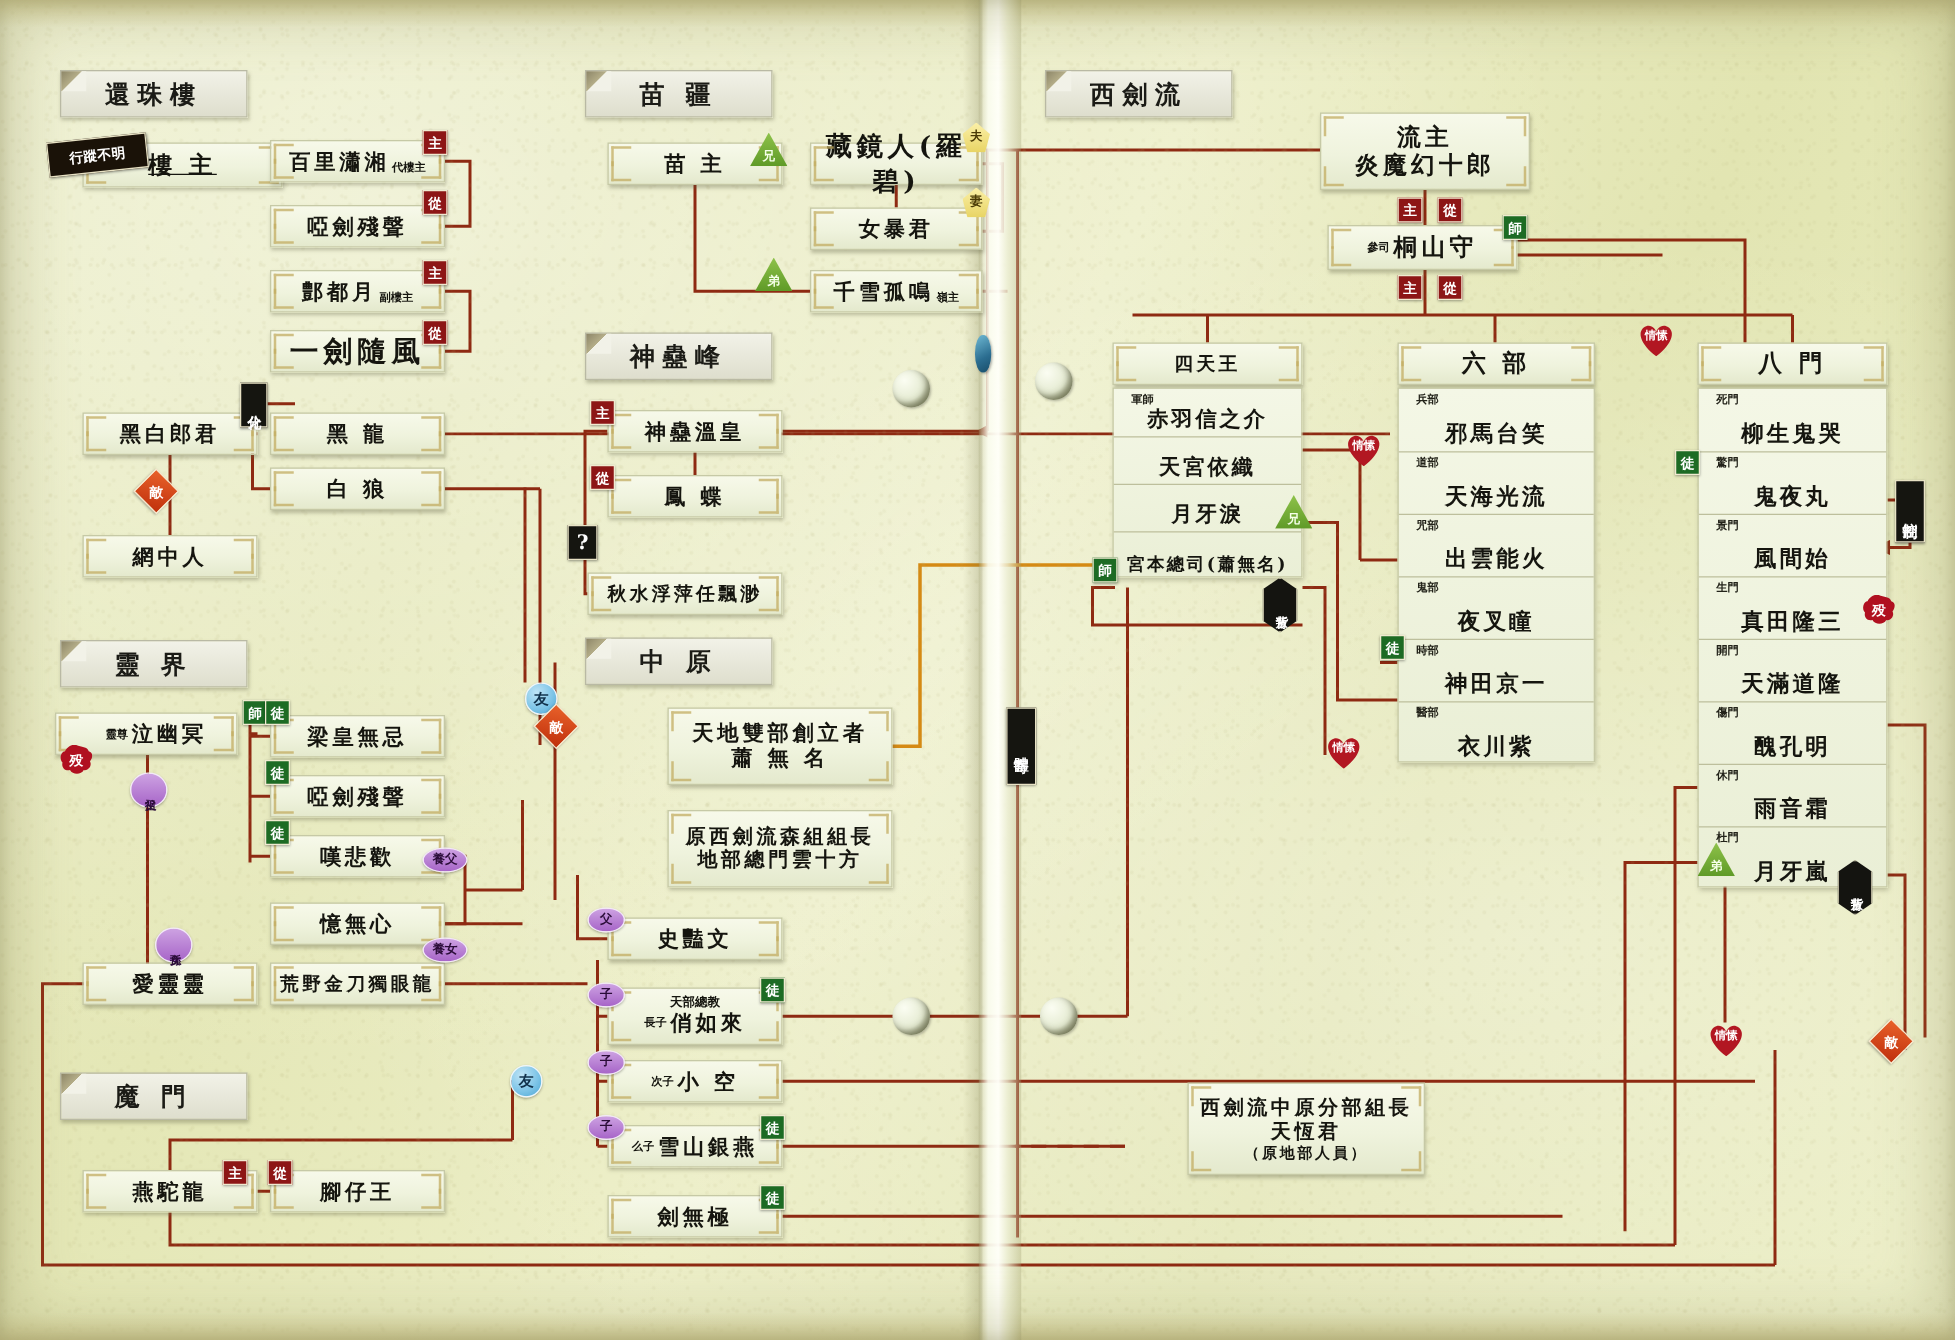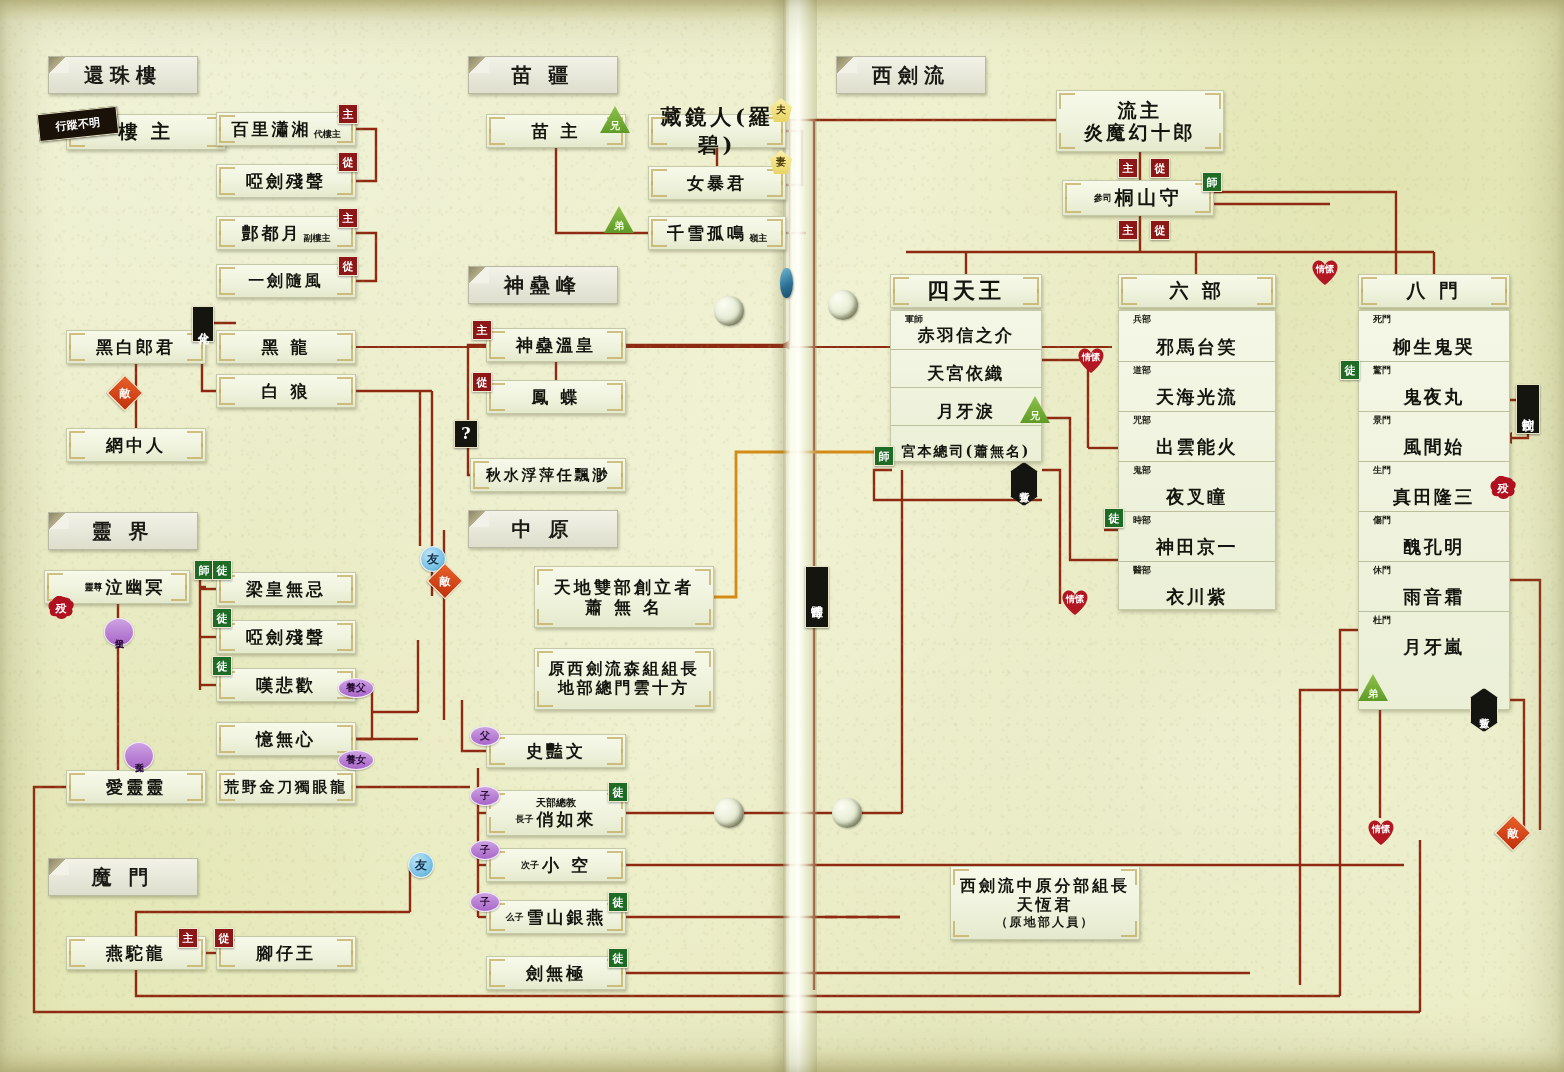--- a/index.html
+++ b/index.html
@@ -329,21 +329,21 @@
   <div id="sections-layer">
       <div class="plaque" style="left: 48px; top: 56px; width: 148px; height: 36px; font-size: 20px;">還珠樓</div>
       <div class="plaque" style="left: 48px; top: 512px; width: 148px; height: 36px; font-size: 20px;">靈 界</div>
       <div class="plaque" style="left: 48px; top: 858px; width: 148px; height: 36px; font-size: 20px;">魔 門</div>
       <div class="plaque" style="left: 468px; top: 56px; width: 148px; height: 36px; font-size: 20px;">苗 疆</div>
       <div class="plaque" style="left: 468px; top: 266px; width: 148px; height: 36px; font-size: 20px;">神蠱峰</div>
       <div class="plaque" style="left: 468px; top: 510px; width: 148px; height: 36px; font-size: 20px;">中 原</div>
       <div class="plaque" style="left: 836px; top: 56px; width: 148px; height: 36px; font-size: 20px;">西劍流</div>
     </div>
   <div id="cards-layer">
-      <div class="card" style="left: 66px; top: 114px; width: 160px; height: 36px; font-size: 19px;">
+      <div class="card" style="left: 66px; top: 114px; width: 160px; height: 36px; font-size: 19px; text-decoration: underline;">
         <span class="orn tl"></span>
         <span class="orn tr"></span>
         <span class="orn bl"></span>
         <span class="orn br"></span>
         <span class="main">樓 主</span>
       </div>
       <div class="card" style="left: 216px; top: 112px; width: 140px; height: 34px; font-size: 17px;">
         <span class="orn tl"></span>
         <span class="orn tr"></span>
         <span class="orn bl"></span>
@@ -359,21 +359,21 @@
         <span class="main">啞劍殘聲</span>
       </div>
       <div class="card" style="left: 216px; top: 216px; width: 140px; height: 34px; font-size: 17px;">
         <span class="orn tl"></span>
         <span class="orn tr"></span>
         <span class="orn bl"></span>
         <span class="orn br"></span>
         <span class="main">鄷都月</span>
         <span class="sub">副樓主</span>
       </div>
-      <div class="card" style="left: 216px; top: 264px; width: 140px; height: 34px; font-size: 16px;">
+      <div class="card" style="left: 216px; top: 264px; width: 140px; height: 34px; font-size: 23px;">
         <span class="orn tl"></span>
         <span class="orn tr"></span>
         <span class="orn bl"></span>
         <span class="orn br"></span>
         <span class="main">一劍隨風</span>
       </div>
       <div class="card" style="left: 66px; top: 330px; width: 140px; height: 34px; font-size: 17px;">
         <span class="orn tl"></span>
         <span class="orn tr"></span>
         <span class="orn bl"></span>
@@ -598,21 +598,21 @@
         <span class="orn tl"></span>
         <span class="orn tr"></span>
         <span class="orn bl"></span>
         <span class="orn br"></span>
         <div class="main">西劍流中原分部組長</div>
         <div class="main">天恆君</div>
         <div class="main" style="font-size: 12px;">（原地部人員）</div>
       </div>
     </div>
   <div id="panels-layer">
-      <div class="card" style="left: 890px; top: 274px; width: 152px; height: 34px; font-size: 22px; letter-spacing: 0.3em;">
+      <div class="card" style="left: 890px; top: 274px; width: 152px; height: 34px; font-size: 15px; letter-spacing: 0.3em;">
         <span class="orn tl"></span>
         <span class="orn tr"></span>
         <span class="orn bl"></span>
         <span class="orn br"></span>
         <span class="main">四天王</span>
       </div>
       <div class="panel" style="left: 890px; top: 310px; width: 152px; height: 152px;">
         <div class="row" style="height: 38px; font-size: 17px;">
           <span class="dept">軍師</span>
           <span class="nm">赤羽信之介</span>
@@ -676,20 +676,24 @@
           <span class="dept">驚門</span>
           <span class="nm">鬼夜丸</span>
         </div>
         <div class="row" style="height: 50px; font-size: 18px;">
           <span class="dept">景門</span>
           <span class="nm">風間始</span>
         </div>
         <div class="row" style="height: 50px; font-size: 18px;">
           <span class="dept">生門</span>
           <span class="nm">真田隆三</span>
+        </div>
+        <div class="row" style="height: 50px; font-size: 18px;">
+          <span class="dept">開門</span>
+          <span class="nm">天滿道隆</span>
         </div>
         <div class="row" style="height: 50px; font-size: 18px;">
           <span class="dept">傷門</span>
           <span class="nm">醜孔明</span>
         </div>
         <div class="row" style="height: 50px; font-size: 18px;">
           <span class="dept">休門</span>
           <span class="nm">雨音霜</span>
         </div>
         <div class="row" style="height: 50px; font-size: 18px;">

